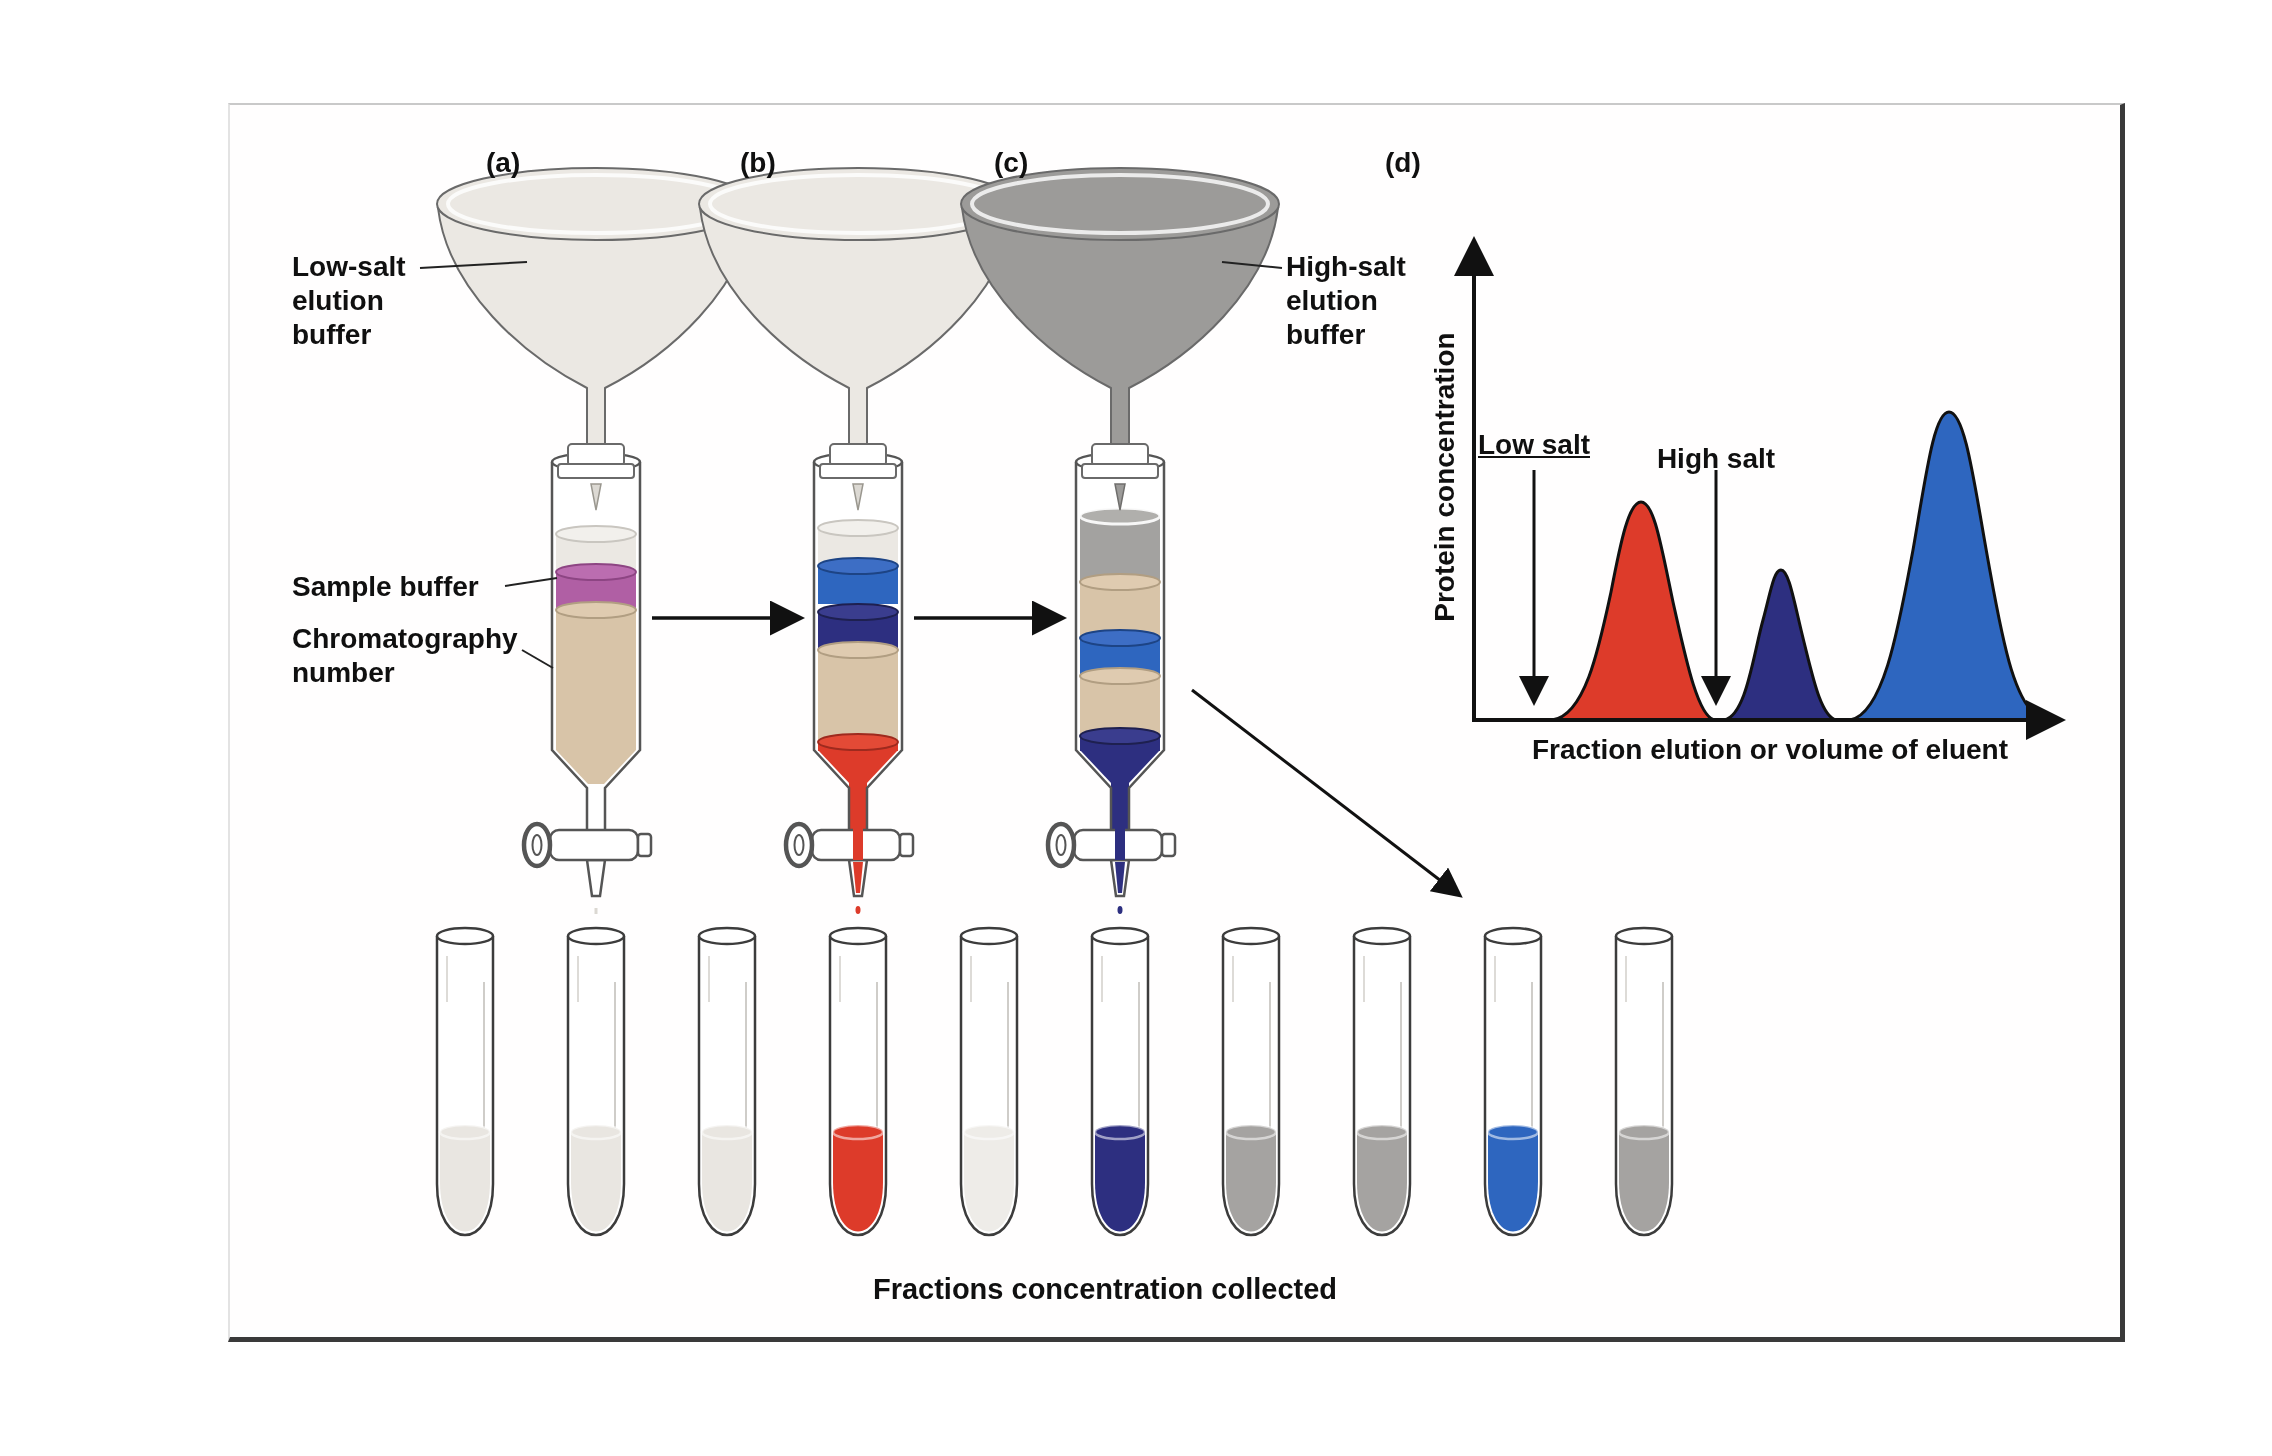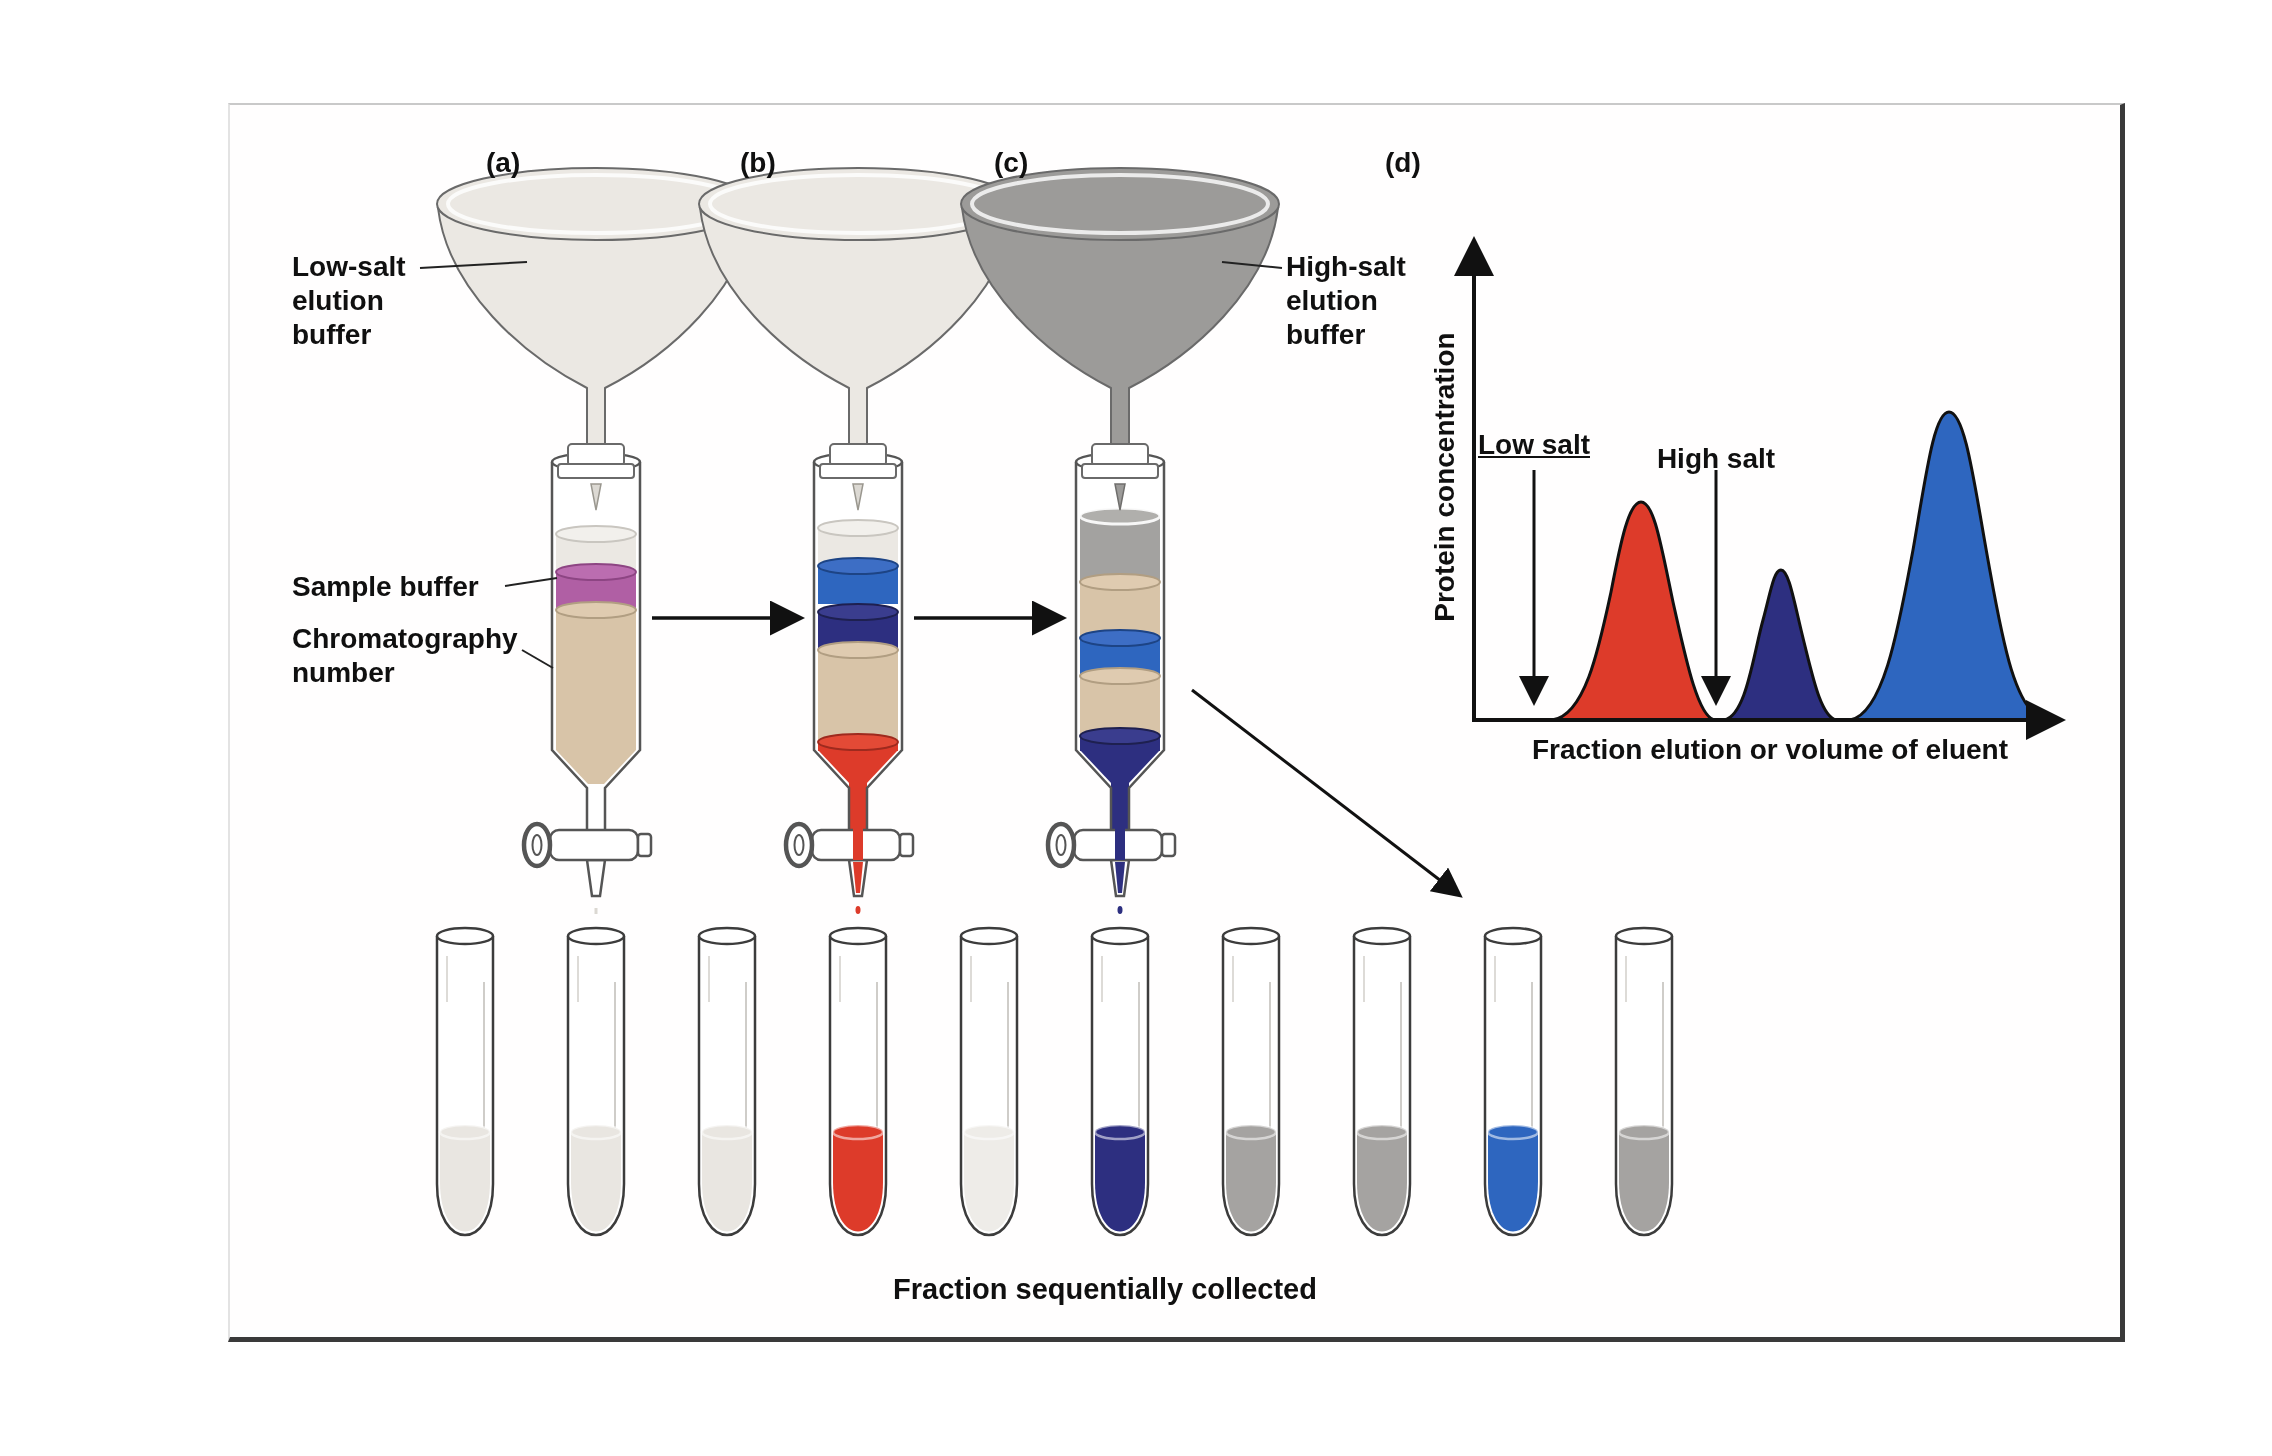--- a/index.html
+++ b/index.html
@@ -205,14 +205,14 @@
     <span class="line">buffer</span>
   </div>
 
   <div class="lbl f28 center rot" style="left:1285px;top:460px;width:320px;">Protein concentration</div>
 
   <div class="lbl f28 center" style="left:1464px;top:428px;width:140px;text-decoration:underline;">Low salt</div>
   <div class="lbl f28 center" style="left:1646px;top:436px;width:140px;margin-top:6px;">High salt</div>
 
   <div class="lbl f28 center" style="left:1490px;top:733px;width:560px;">Fraction elution or volume of eluent</div>
 
-  <div class="lbl f29 center" style="left:820px;top:1272px;width:570px;">Fraction sequentially collected</div>
+  <div class="lbl f29 center" style="left:820px;top:1272px;width:570px;">Fractions concentration collected</div>
 </div>
 
 </body></html>

